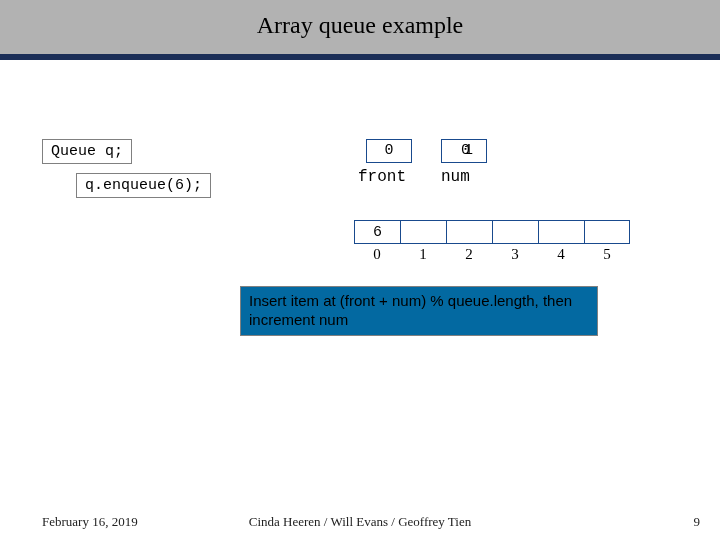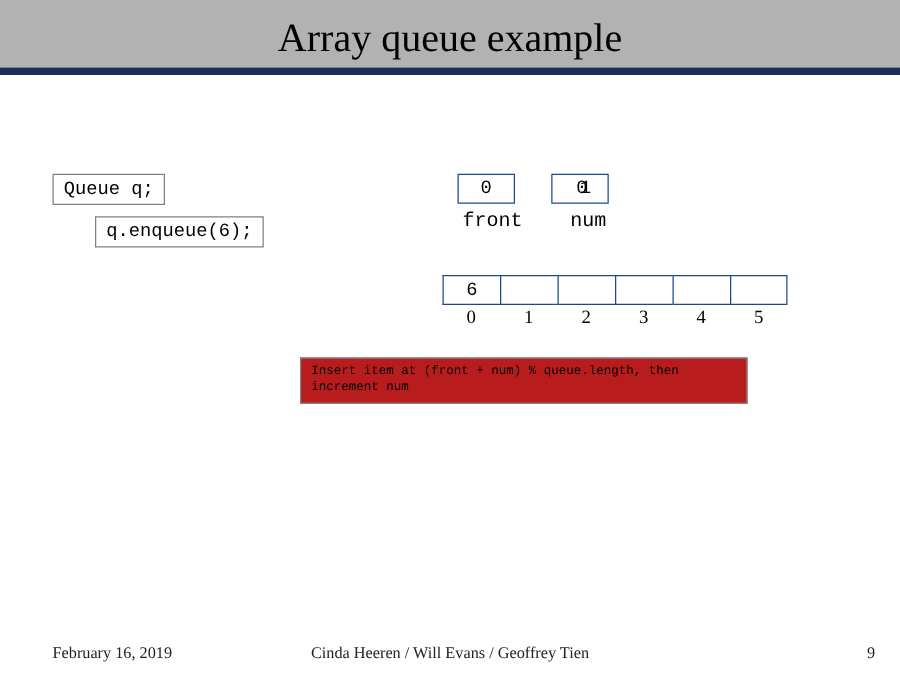--- a/index.html
+++ b/index.html
@@ -12,21 +12,21 @@
     overflow: hidden;
     position: relative;
   }
   .header {
     width: 100%;
     height: 54px;
     background: #b2b2b2;
     text-align: center;
   }
   .title {
-    font-size: 32px;
+    font-size: 24px;
     font-family: Georgia, serif;
     color: #000;
     padding-top: 12px;
   }
   .rule {
     width: 100%;
     height: 6px;
     background: #1b2e57;
   }
   .mono {
@@ -52,21 +52,21 @@
     font-size: 15px;
     line-height: 22px;
     background: #fff;
   }
   .frontbox { left: 366px; top: 139px; }
   .numbox  { left: 441px; top: 139px; }
   .varlabel {
     position: absolute;
     font-family: "Courier New", monospace;
     font-size: 16px;
-    text-align: right;
+    text-align: left;
   }
   .frontlbl { left: 358px; top: 168px; width: 60px; }
   .numlbl   { left: 441px; top: 168px; width: 44px; }
   .arrwrap {
     position: absolute;
     left: 354px;
     top: 220px;
     display: flex;
   }
   .cell {
@@ -94,24 +94,24 @@
     font-family: Georgia, serif;
     font-size: 15px;
   }
   .notebox {
     position: absolute;
     left: 240px;
     top: 286px;
     width: 340px;
     border: 1px solid #808080;
     padding: 5px 8px;
-    font-family: Liberation Mono, monospace;
-    font-size: 10px;
+    font-family: Liberation Sans, sans-serif;
+    font-size: 15px;
     line-height: 1.25;
-    background: #b91c1c;
+    background: #0369a1;
   }
   .footer {
     position: absolute;
     left: 0;
     bottom: 10px;
     width: 720px;
     font-family: Georgia, serif;
     font-size: 13px;
     color: #222;
   }

